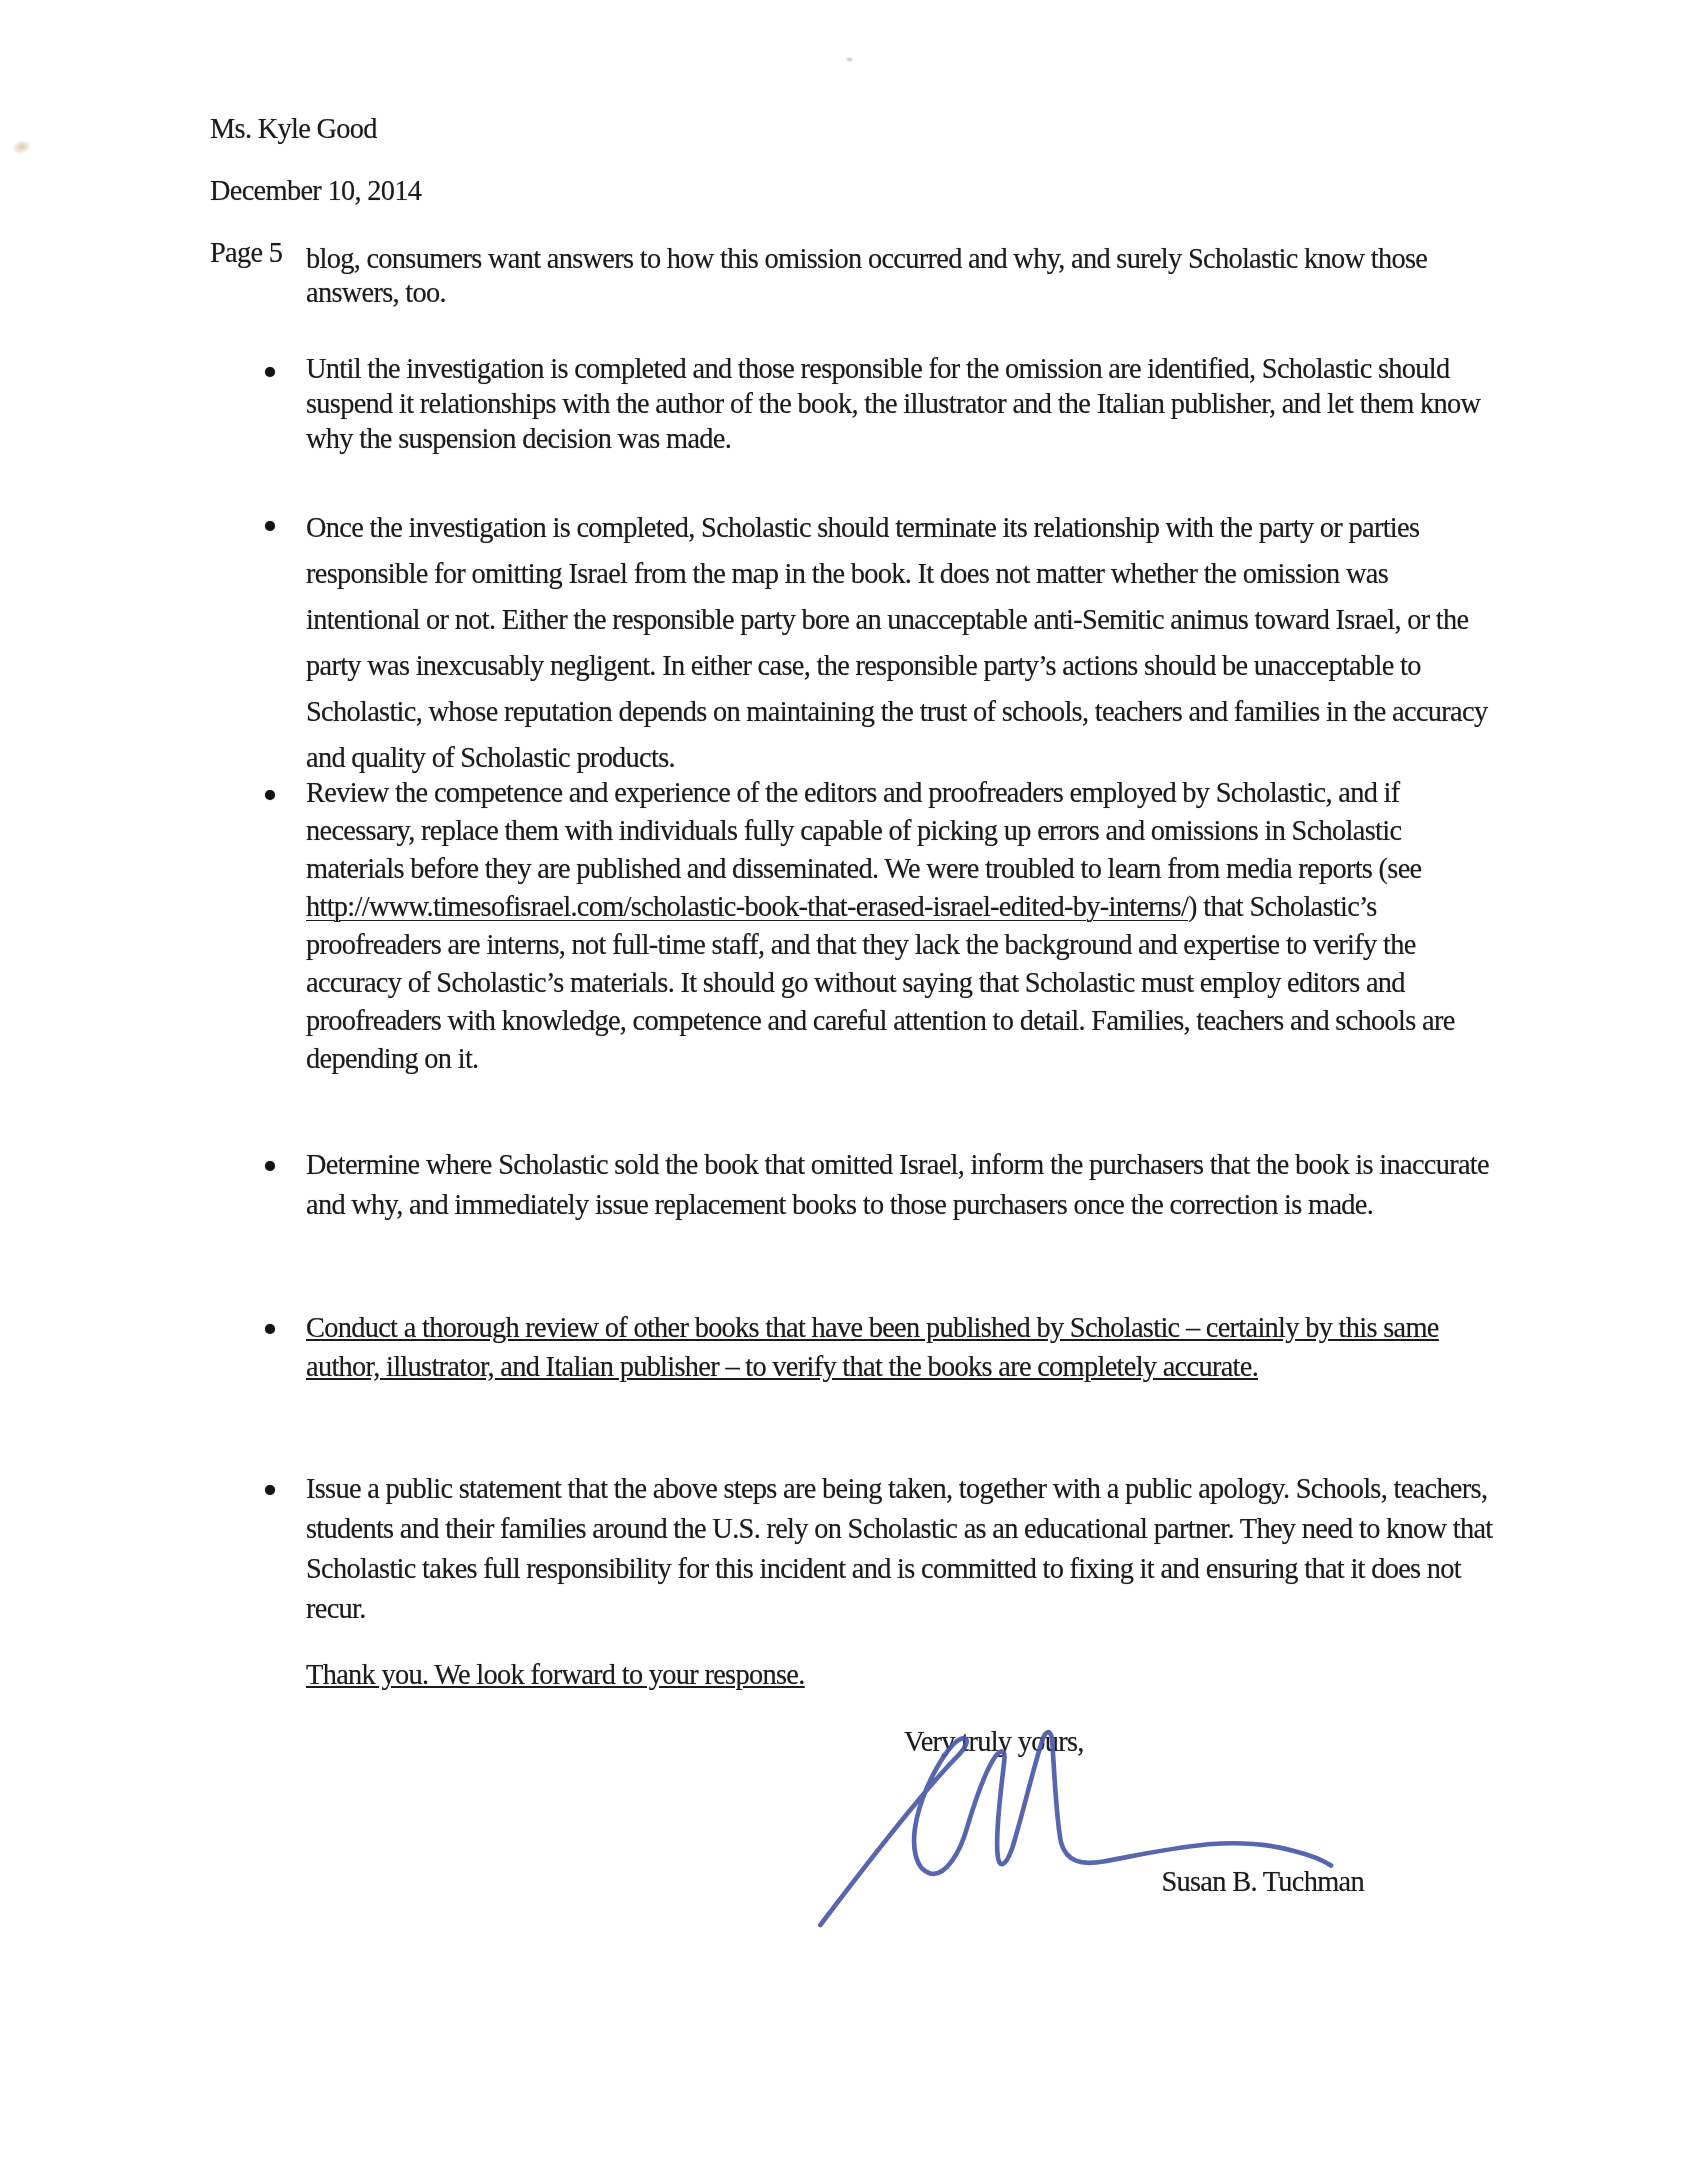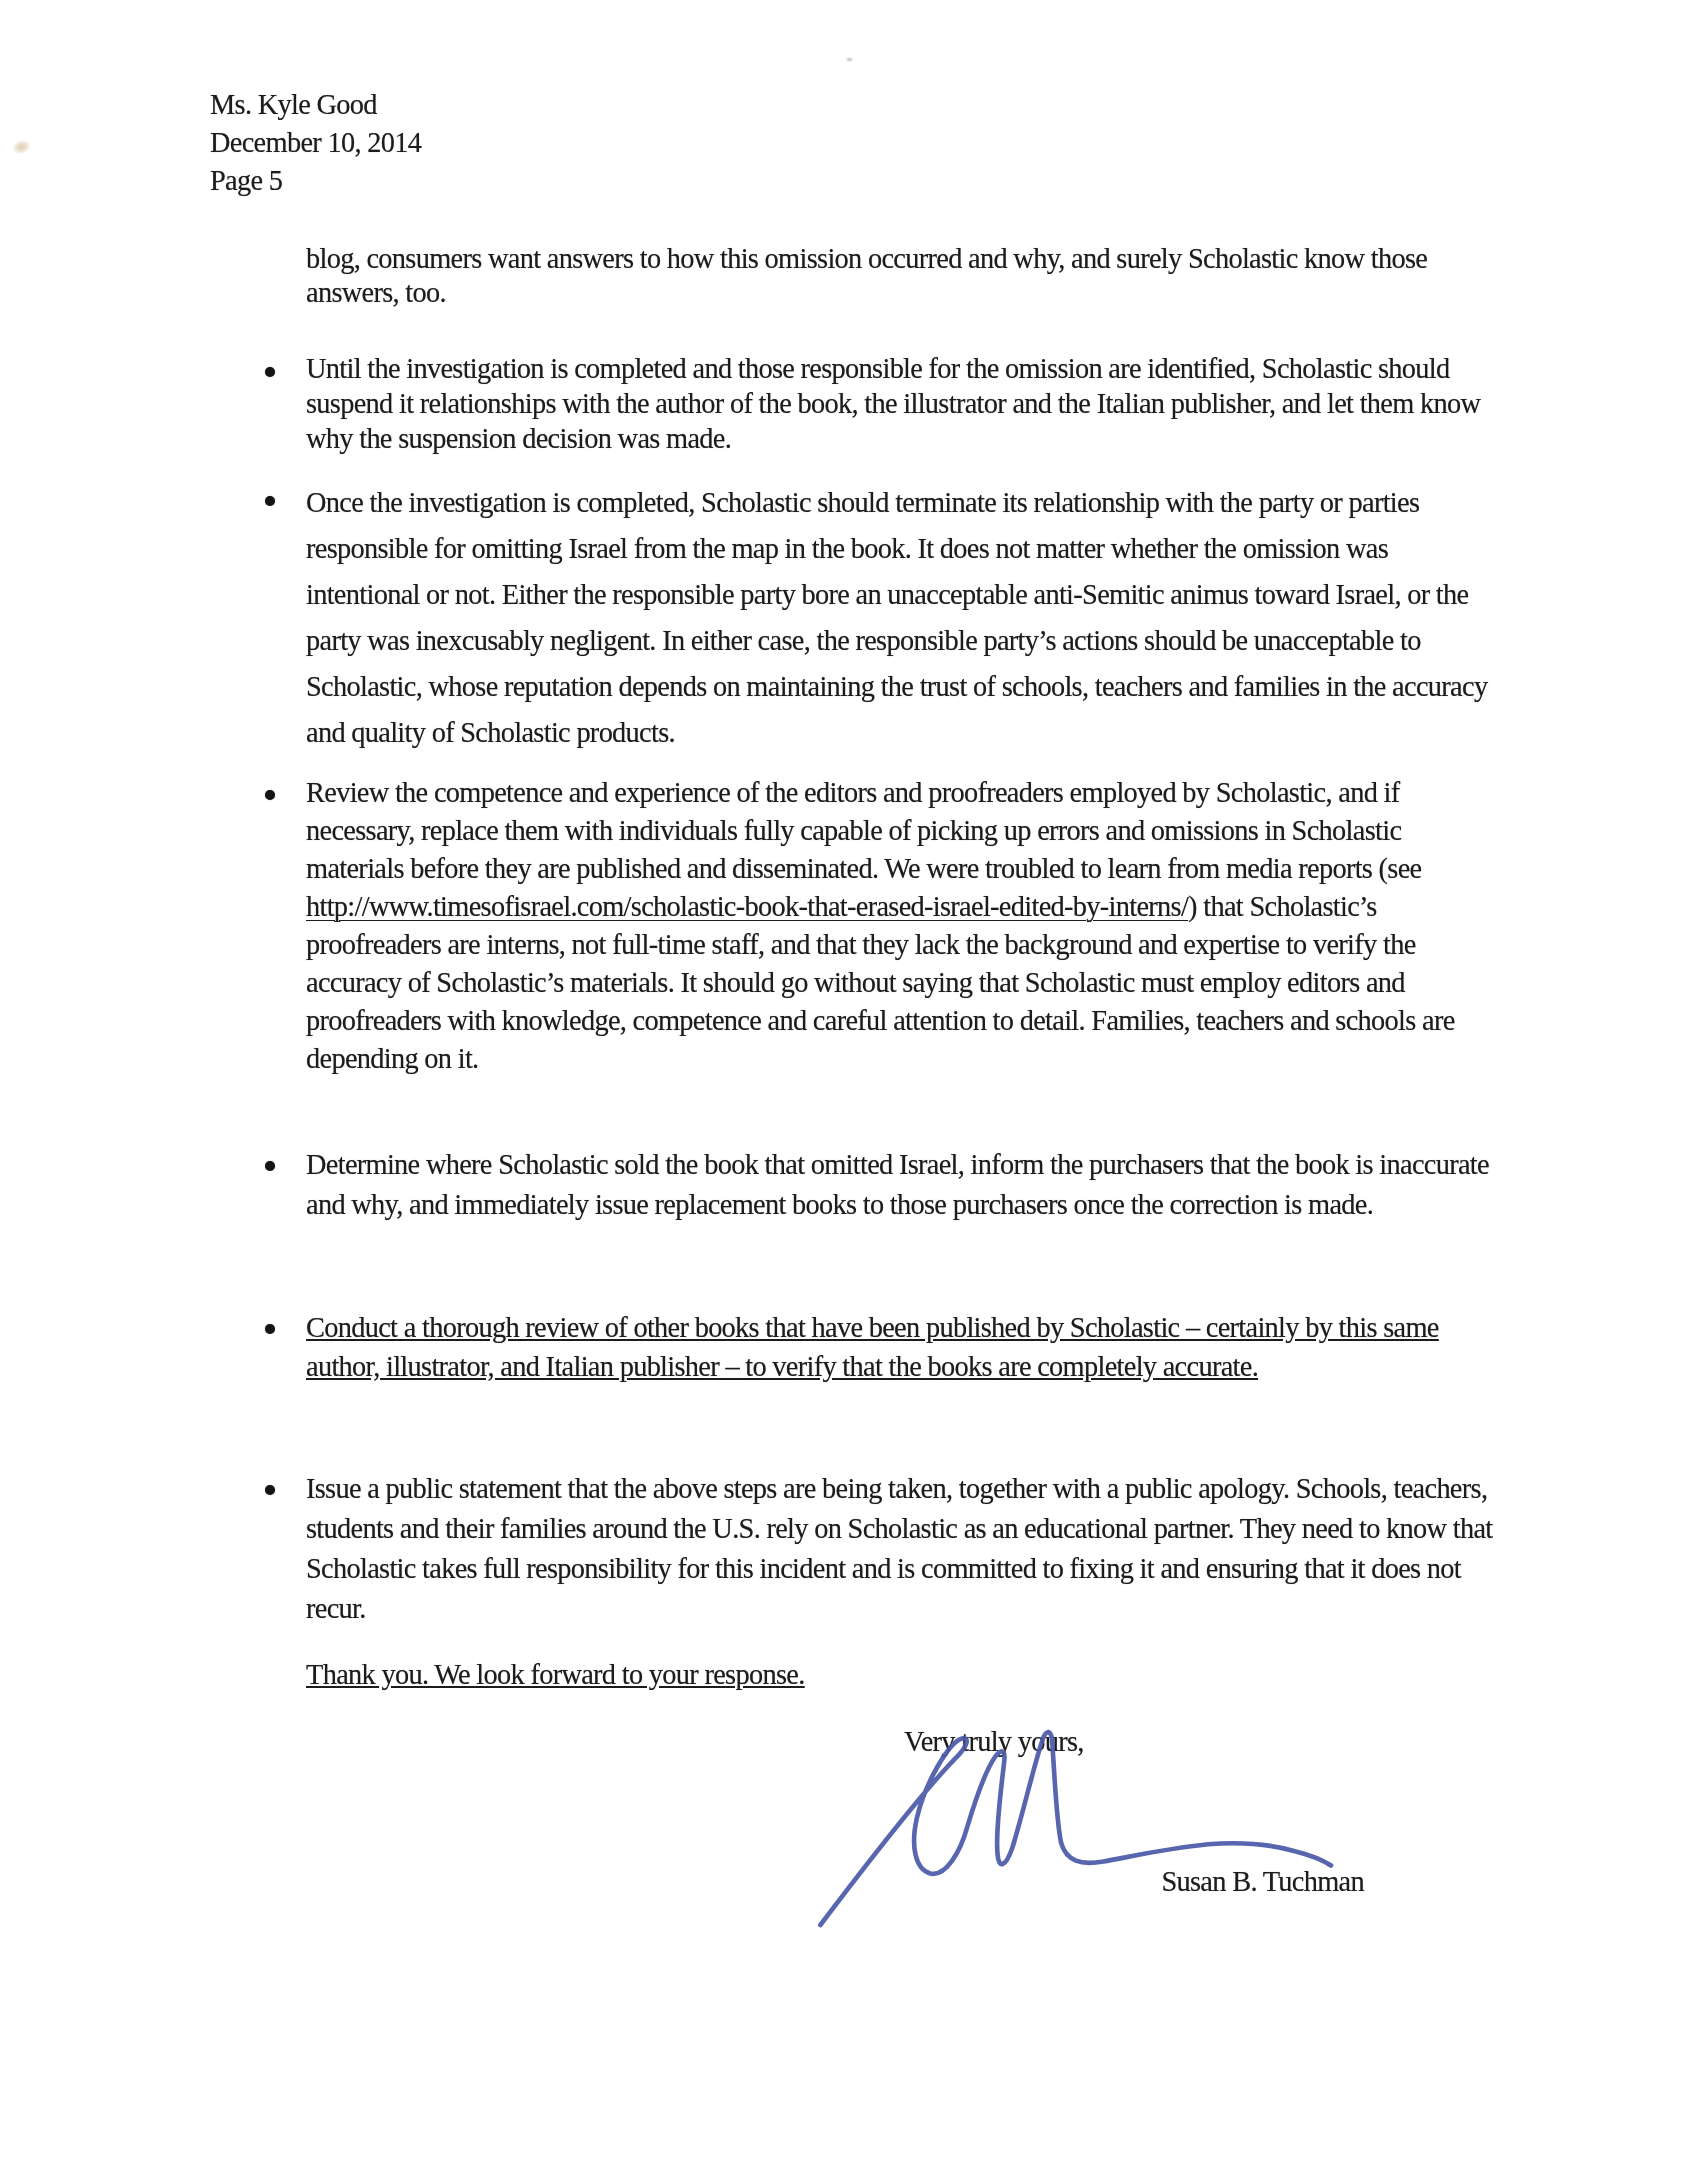--- a/index.html
+++ b/index.html
@@ -15,25 +15,25 @@
     position: absolute;
     left: 306px;
     width: 1191px;
     font-size: 28.4px;
     line-height: 38px;
     color: #1c1c1c;
     letter-spacing: -0.7px;
     text-shadow: 0 0 0.8px rgba(25,25,25,0.5);
   }
   .header-blk { left: 210px; top: 86px; width: 595px; line-height: 38px; }
-  .header-blk div { display: block; }
+  .header-blk div { display: block; margin-top: 24px; }
   .para1 { top: 242px; line-height: 34px; }
   .bullet { padding-left: 0; }
   .b1 { top: 351px;  line-height: 35px; }
-  .b2 { top: 480px;  line-height: 46px; }
+  .b2 { top: 505px;  line-height: 46px; }
   .b3 { top: 774px; line-height: 38px; }
   .b4 { top: 1145px; line-height: 40px; }
   .b5 { top: 1308px; line-height: 39px; text-decoration: underline; }
   .b6 { top: 1469px; line-height: 40px; }
   .thanks { top: 1656px; text-decoration: underline; }
   .vale { left: 904px; top: 1723px; width: 463px; }
   .signer { left: 901px; top: 1863px; width: 463px; text-align: right; }
   .dot {
     position: absolute;
     left: -41px;

